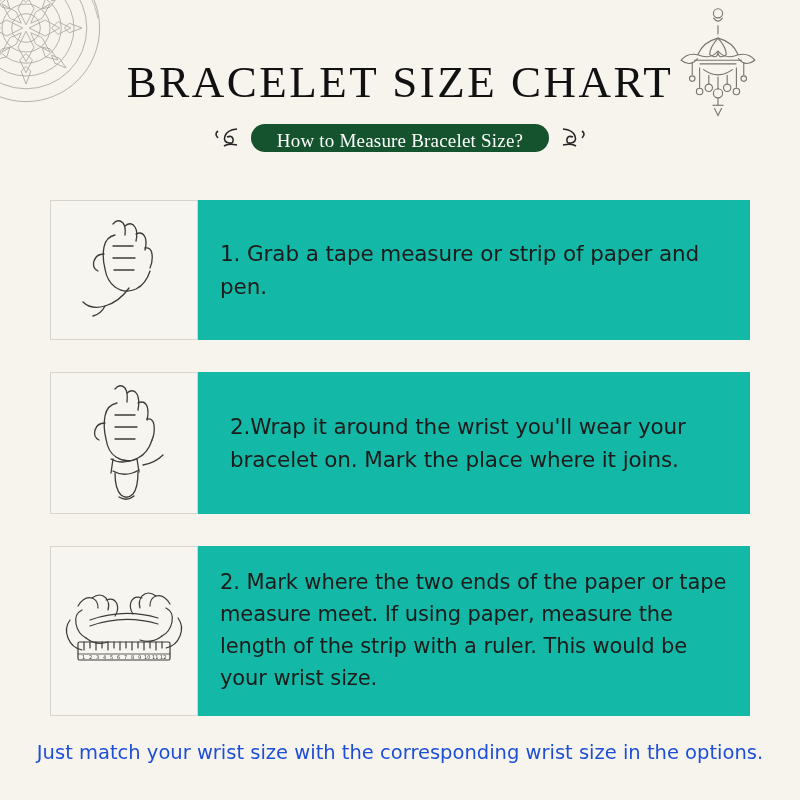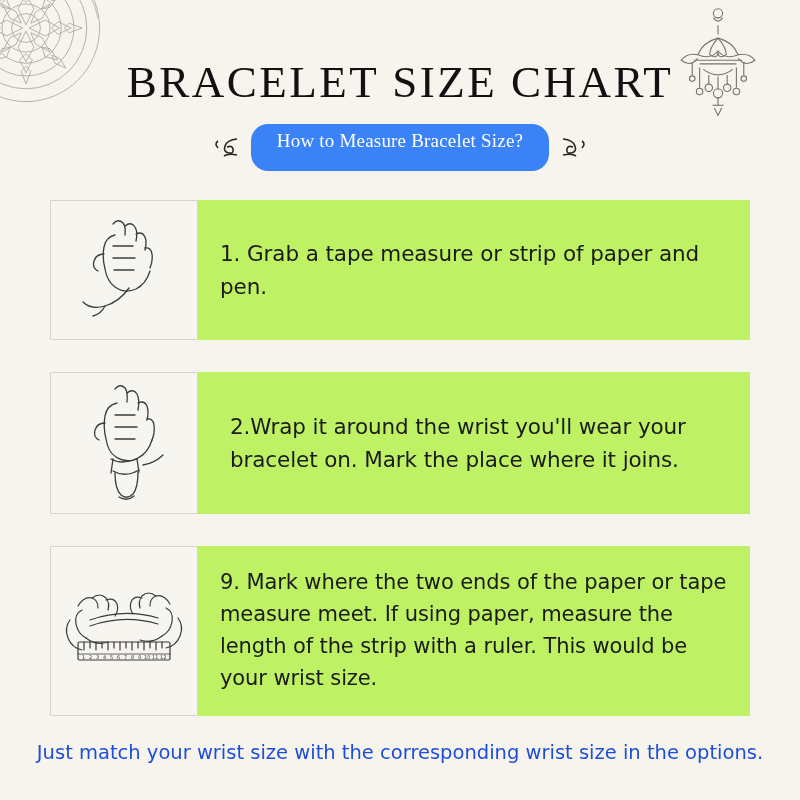--- a/index.html
+++ b/index.html
@@ -63,24 +63,24 @@
     position: absolute;
     top: 124px;
     left: 0;
     width: 800px;
     display: flex;
     align-items: center;
     justify-content: center;
     gap: 10px;
   }
   .pill {
-    background: #3b82f6;
+    background: #14532d;
     color: #ffffff;
     border-radius: 17px;
-    padding: 6px 26px 19px 26px;
+    padding: 6px 26px 0 26px;
     font-family: "Liberation Serif", serif;
     font-size: 19px;
     letter-spacing: 0.2px;
     white-space: nowrap;
   }
   .flourish {
     width: 30px;
     height: 26px;
     opacity: 0.9;
   }
@@ -89,21 +89,21 @@
   .steps {
     position: absolute;
     top: 200px;
     left: 0;
     width: 800px;
   }
   .step {
     position: relative;
     display: flex;
     align-items: center;
-    background: #bef264;
+    background: #14b8a6;
     margin: 0 0 32px 0;
     box-sizing: border-box;
     padding: 0;
   }
   .step-1 { height: 140px; margin-left: 50px; width: 700px; }
   .step-2 { height: 142px; margin-left: 50px; width: 700px; gap: 10px; }
   .step-3 { height: 170px; margin-left: 50px; width: 700px; margin-bottom: 12px; }
 
   .thumb {
     width: 148px;
@@ -329,20 +329,20 @@
               <text x="57" y="83">6</text>
             <text x="64" y="83">7</text>
               <text x="71" y="83">8</text>
               <text x="78" y="83">9</text>
             <text x="84" y="83">10</text>
               <text x="92" y="83">11</text>
               <text x="100" y="83">12</text>
           </g>
         </svg>
       </div>
-      <div class="step-text">9. Mark where the two ends of the paper or tape measure meet. If using paper, measure the length of the strip with a ruler. This would be your wrist size.</div>
+      <div class="step-text">2. Mark where the two ends of the paper or tape measure meet. If using paper, measure the length of the strip with a ruler. This would be your wrist size.</div>
     </div>
 
   </div>
 
   <div class="footer">Just match your wrist size with the corresponding wrist size in the options.</div>
 
 </div>
 
 </body></html>

